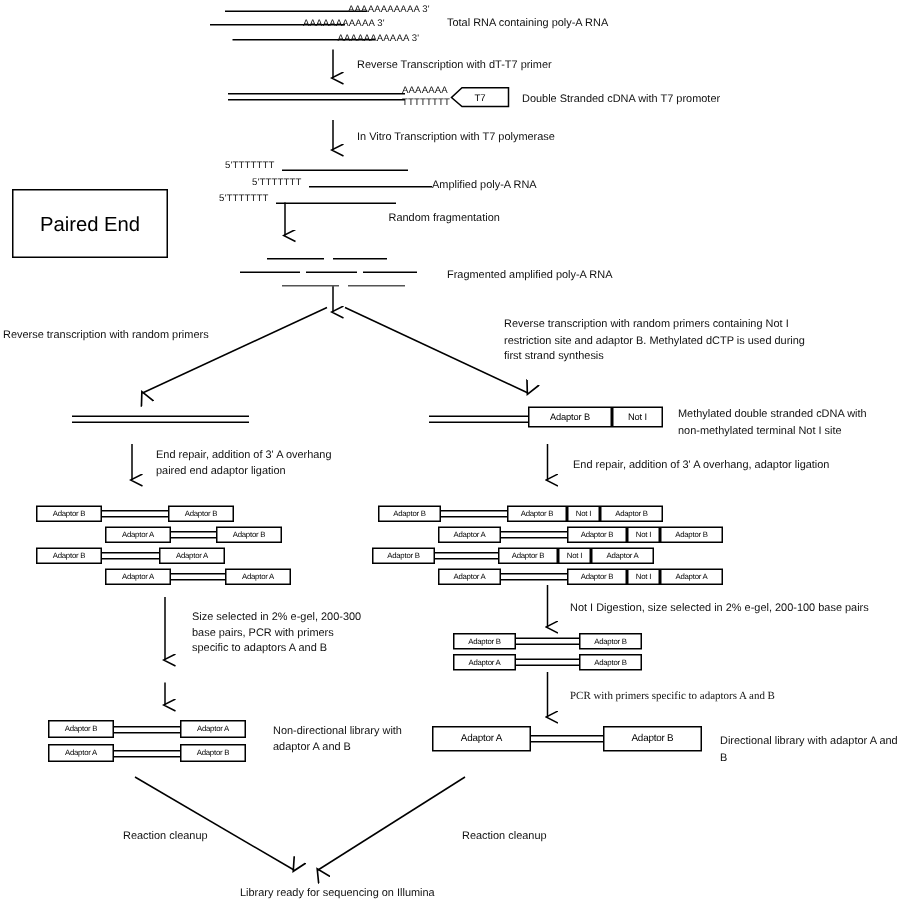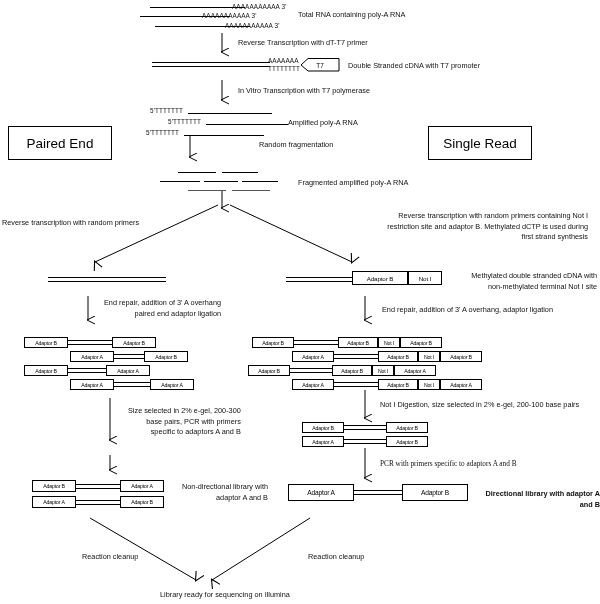--- a/index.html
+++ b/index.html
@@ -5,21 +5,21 @@
   html,body{margin:0;padding:0;}
   body{
     width:600px;height:604px;
     background:#ffffff;
     font-family:"Liberation Sans", sans-serif;
     color:#000;
     overflow:hidden;
     position:relative;
   }
   #canvas{position:absolute;inset:0;width:600px;height:604px;}
-  .lbl{position:absolute;font-size:7.3px;line-height:1.45;color:#111;white-space:pre-line;text-align:right;}
+  .lbl{position:absolute;font-size:7.3px;line-height:1.45;color:#111;white-space:pre-line;}
   .seqtxt{position:absolute;font-size:6.4px;letter-spacing:0.1px;color:#111;white-space:nowrap;}
   .strand{position:absolute;background:#000;height:1px;}
   .strand.g{background:#555;}
   .dbl{position:absolute;border-top:1px solid #000;border-bottom:1px solid #000;height:3px;}
   .tbox{
     position:absolute;border:1px solid #000;background:#fff;
     display:flex;align-items:center;justify-content:center;
     font-size:6.2px;color:#000;box-sizing:border-box;white-space:nowrap;
     letter-spacing:-0.1px;
   }
@@ -98,25 +98,22 @@
 
   <div class="seqtxt" style="left:168px;top:118px;">5'TTTTTTT</div>
   <div class="strand" style="left:206px;top:124px;width:82px;"></div>
 
   <div class="seqtxt" style="left:146px;top:129px;">5'TTTTTTT</div>
   <div class="strand" style="left:184px;top:135px;width:80px;"></div>
 
   <div class="lbl" style="left:288px;top:118px;">Amplified poly-A RNA</div>
   <div class="lbl" style="left:232px;top:140px;margin-left:27px;">Random fragmentation</div>
 
-  <div class="bigbox" style="left:8px;top:126px;width:104px;height:34px;">
+  <div class="bigbox" style="left:8px;top:126px;width:104px;height:46px;">
     <span>Paired End</span>
-  </div>
-  <div class="bigbox" style="left:428px;top:126px;width:104px;height:34px;">
-    <span>Single Read</span>
   </div>
 
   <div class="strand" style="left:178px;top:172px;width:38px;"></div>
   <div class="strand" style="left:222px;top:172px;width:36px;"></div>
 
   <div class="strand" style="left:160px;top:181px;width:40px;"></div>
   <div class="strand" style="left:204px;top:181px;width:34px;"></div>
   <div class="strand" style="left:242px;top:181px;width:36px;"></div>
 
   <div class="strand g" style="left:188px;top:190px;width:38px;"></div>
@@ -214,19 +211,19 @@
     <div class="adp" style="left:120px;top:496px;width:44px;height:12px;">Adaptor B</div>
   </div>
   <div class="lbl" style="left:182px;top:482px;">Non-directional library with
 adaptor A and B</div>
 
   <div>
     <div class="adp big" style="left:288px;top:484px;width:66px;height:17px;">Adaptor A</div>
     <div class="dbl" style="left:354px;top:490px;width:48px;"></div>
     <div class="adp big" style="left:402px;top:484px;width:66px;height:17px;">Adaptor B</div>
   </div>
-  <div class="lbl" style="left:480px;top:489px;width:120px;font-weight:bold;">Directional library with adaptor A and B</div>
+  <div class="lbl" style="left:480px;top:489px;width:120px;">Directional library with adaptor A and B</div>
 
   <div class="lbl" style="left:82px;top:552px;">Reaction cleanup</div>
   <div class="lbl" style="left:308px;top:552px;">Reaction cleanup</div>
   <div class="lbl" style="left:160px;top:590px;">Library ready for sequencing on Illumina</div>
 
 </div>
 
 </body></html>

